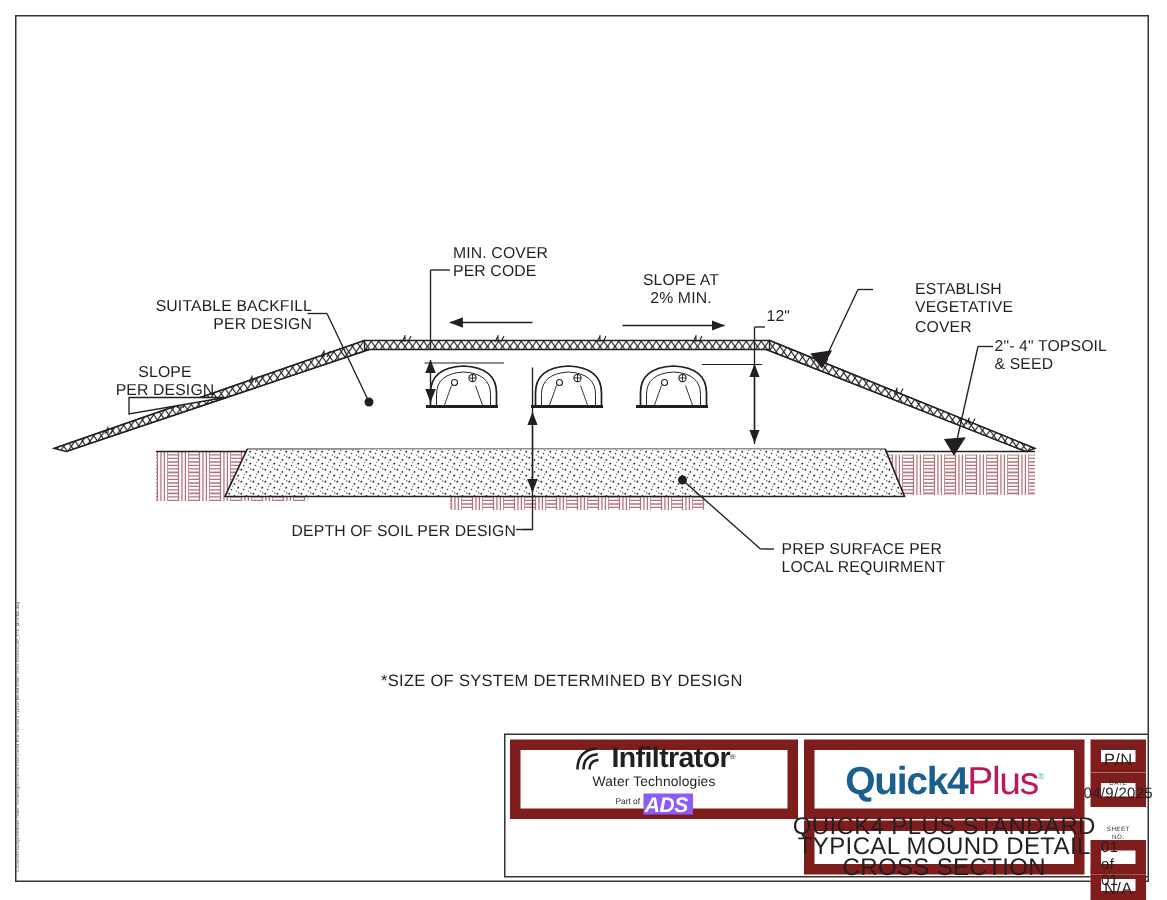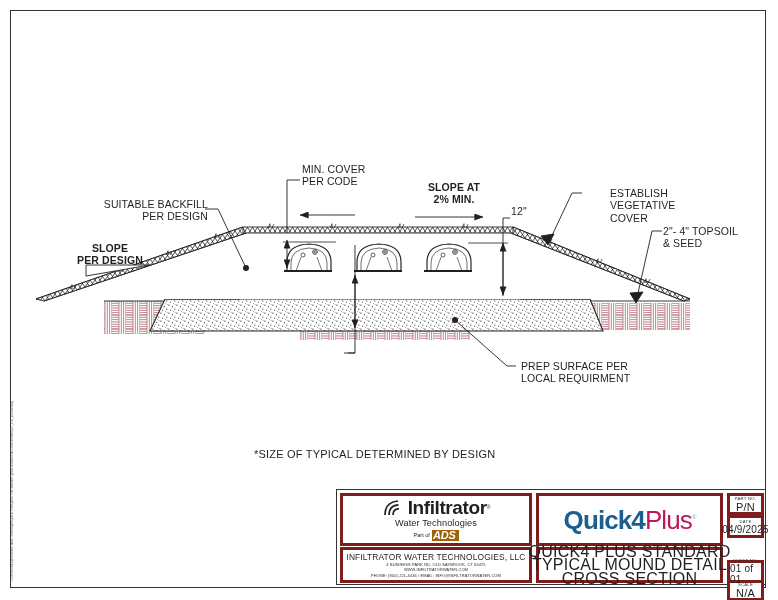--- a/index.html
+++ b/index.html
@@ -13,33 +13,33 @@
 
   
   .vpath{position:absolute;left:-138px;top:430px;width:300px;
       transform:rotate(-90deg);transform-origin:center center;
       font-size:2.6px;letter-spacing:.1px;color:#555;white-space:nowrap;
       font-family:"Liberation Sans",sans-serif;}
 
   
   .lbl{position:absolute;font-size:10.5px;line-height:12.4px;
       color:#231f20;white-space:pre;letter-spacing:.1px;}
-  .lbl.c{text-align:center;font-weight:bold;}
+  .lbl.c{text-align:center;}
   .lbl.r{text-align:right;}
 
   .note{position:absolute;font-size:11px;letter-spacing:.2px;color:#231f20;}
 
   
   svg.draw{position:absolute;left:0;top:0;width:778px;height:600px;
       pointer-events:none;}
 
   
   .tb{position:absolute;box-sizing:border-box;border:1.2px solid #333;background:#fff;}
   #tb-frame{left:336px;top:489px;width:430px;height:96px;border:1.4px solid #333;}
-  .tbcell{position:absolute;box-sizing:border-box;border:3px solid #7f1d1d;background:#fff;
+  .tbcell{position:absolute;box-sizing:border-box;border:7px solid #7f1d1d;background:#fff;
       display:flex;flex-direction:column;align-items:center;justify-content:center;}
 
   .tiny-cap{font-size:4.2px;letter-spacing:.25px;color:#333;text-align:center;
       line-height:5px;}
   .val{font-size:11px;color:#231f20;letter-spacing:.2px;}
   .val-sm{font-size:10px;}
 
   .company{font-size:8.4px;letter-spacing:.15px;color:#231f20;text-align:center;
       line-height:10px;}
   .addr{font-size:3.9px;letter-spacing:.15px;color:#231f20;text-align:center;
@@ -50,21 +50,21 @@
   
   .logo-inf{display:flex;flex-direction:column;align-items:center;justify-content:center;
       line-height:1;}
   .inf-row{display:flex;align-items:center;}
   .inf-name{font-size:19px;font-weight:bold;letter-spacing:-.4px;color:#231f20;
       font-family:"Liberation Sans",sans-serif;}
   .inf-tm{font-size:5px;vertical-align:super;color:#231f20;}
   .inf-sub{font-size:9.2px;color:#231f20;letter-spacing:.1px;margin-top:2px;}
   .inf-ads{display:flex;align-items:center;justify-content:center;margin-top:2px;}
   .inf-partof{font-size:5.6px;color:#231f20;margin-right:2px;}
-  .ads-badge{background:#a16207;color:#fff;font-size:11px;font-weight:bold;
+  .ads-badge{background:#8b5cf6;color:#fff;font-size:14px;font-weight:bold;
       font-style:italic;padding:0px 3px 0 1px;letter-spacing:-.2px;}
 
   
   .logo-q4{font-size:26px;letter-spacing:-.9px;line-height:1;}
   .q4-bold{font-weight:bold;}
   .q4-tm{font-size:6px;vertical-align:super;}
 </style>
 </head>
 <body>
 
@@ -268,25 +268,26 @@
 
   <div class="lbl" style="left:511px;top:205px;">12"</div>
 
   <div class="lbl" style="left:583px;top:187px;margin-left:27px;">ESTABLISH
 VEGETATIVE
 COVER</div>
 
   <div class="lbl" style="left:663px;top:225px;">2"- 4" TOPSOIL
 &amp; SEED</div>
 
+  <div class="lbl r" style="left:170px;top:348px;width:174px;">DEPTH OF SOIL PER DESIGN</div>
 
   <div class="lbl" style="left:521px;top:360px;">PREP SURFACE PER
 LOCAL REQUIRMENT</div>
 
-  <div class="note" style="left:254px;top:448px;">*SIZE OF TYPICAL DETERMINED BY DESIGN</div>
+  <div class="note" style="left:254px;top:448px;">*SIZE OF SYSTEM DETERMINED BY DESIGN</div>
 
   <div id="tb-frame" class="tb">
 
     <div class="tbcell" style="left:3px;top:3px;width:192px;height:53px;">
       <div class="logo-inf">
         <div class="inf-row">
           <svg width="26" height="19" viewBox="0 0 26 19">
             <g stroke="#231f20" fill="none" stroke-width="1.7">
               <path d="M3 17 Q3 4 16 3"></path>
               <path d="M7 17 Q7 7.5 16.5 6.8"></path>
@@ -303,26 +304,20 @@
         </div>
       </div>
     </div>
 
     <div class="tbcell" style="left:199px;top:3px;width:187px;height:53px;">
       <div class="logo-q4">
         <span class="q4-bold" style="color:#1b5f8f;text-align:right;">Quick4</span><span style="color:#be185d;">Plus</span><span class="q4-tm" style="color:#6fa8d0;">®</span>
       </div>
     </div>
 
-    <div class="tbcell" style="left:3px;top:57px;width:192px;height:36px;padding:2px 3px;">
-      <div class="company">INFILTRATOR WATER TECHNOLOGIES, LLC</div>
-      <div class="addr">4 BUSINESS PARK RD, OLD SAYBROOK, CT 06475</div>
-      <div class="addr">WWW.INFILTRATORWATER.COM</div>
-      <div class="addr">PHONE: (800) 221-4436 / EMAIL: INFO@INFILTRATORWATER.COM</div>
-    </div>
 
     <div class="tbcell" style="left:199px;top:57px;width:187px;height:36px;">
       <div class="desc" style="white-space:pre;">QUICK4 PLUS STANDARD
 TYPICAL MOUND DETAIL
 CROSS SECTION</div>
     </div>
 
     <div class="tbcell" style="left:390px;top:3px;width:37px;height:22px;">
       <div class="tiny-cap">PART NO.</div>
       <div class="val">P/N</div>

